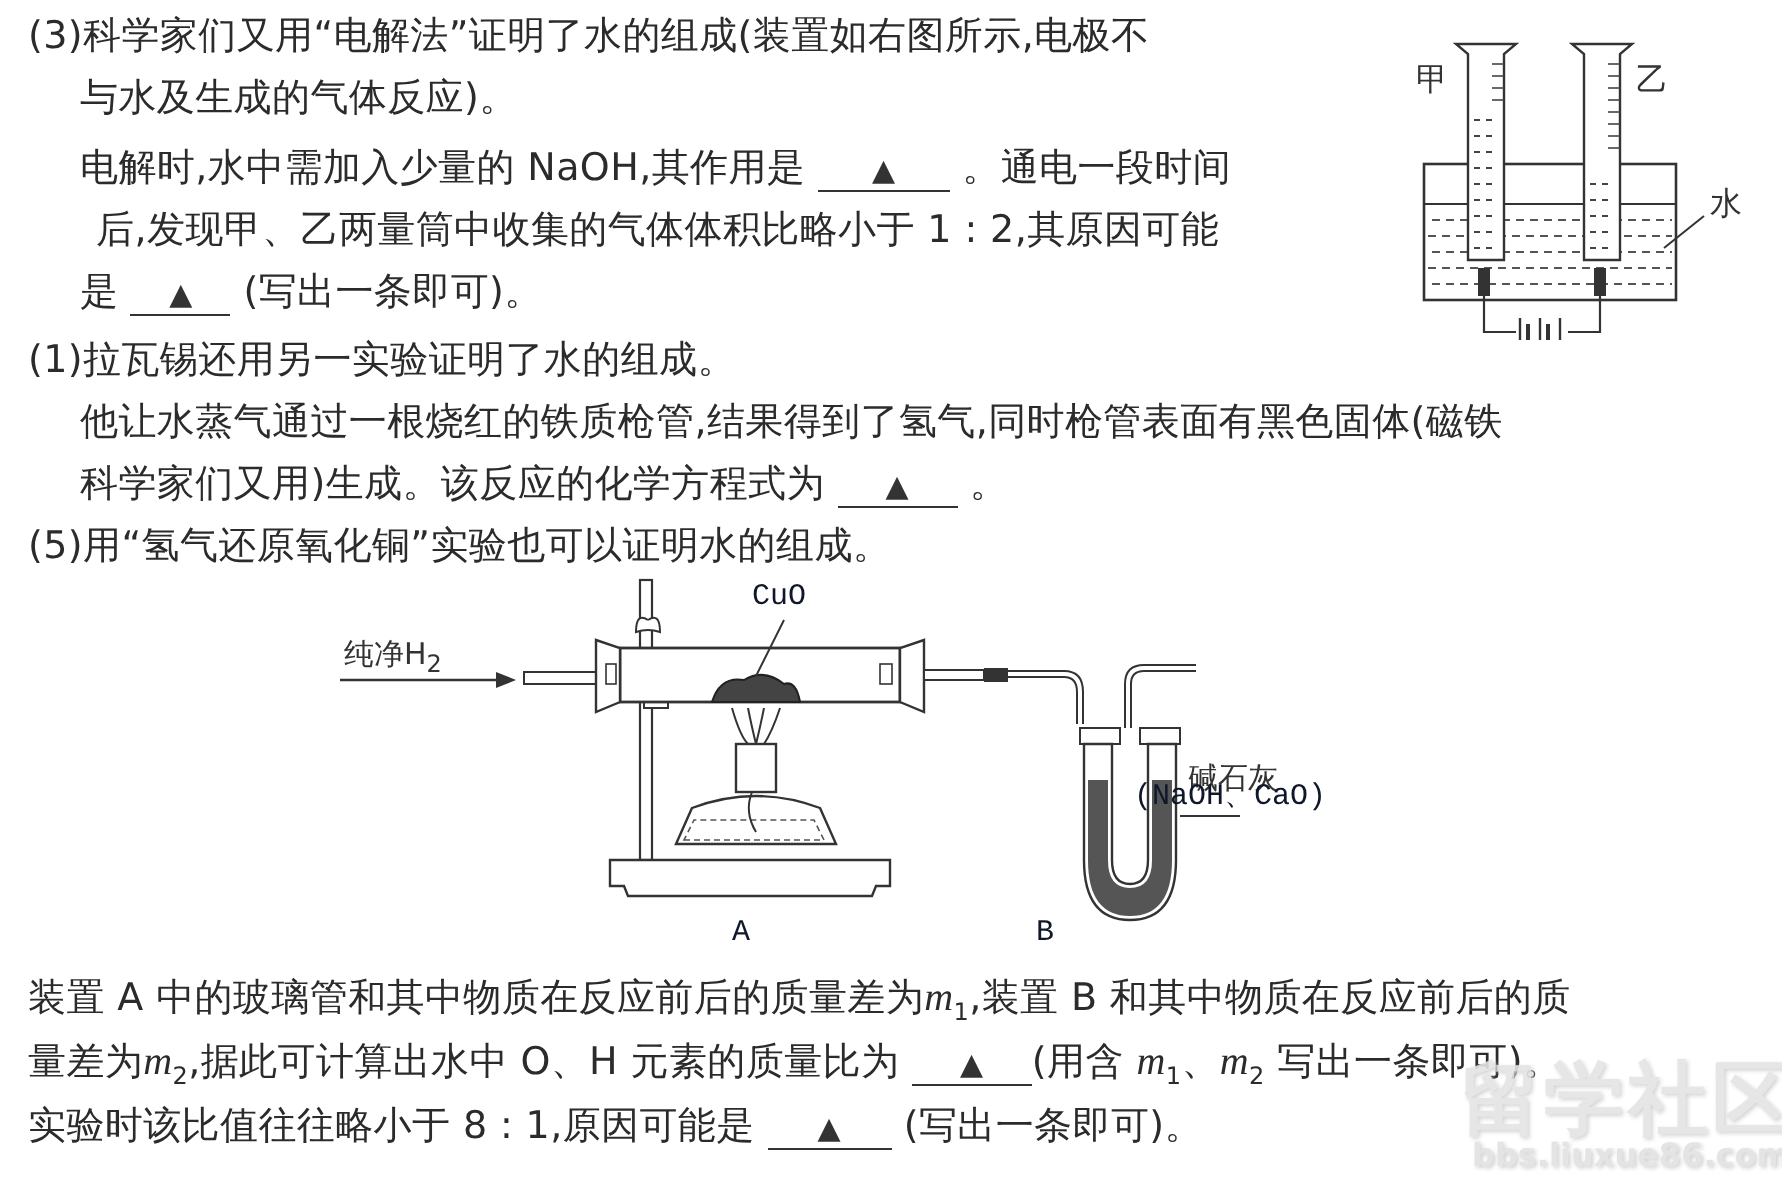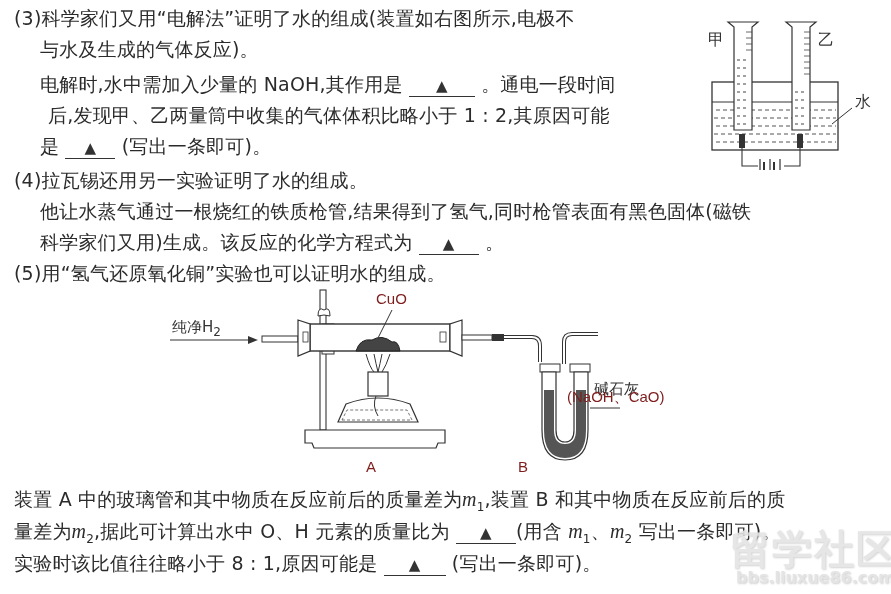--- a/index.html
+++ b/index.html
@@ -14,21 +14,21 @@
     font-family: "DejaVu Sans", "Liberation Sans", sans-serif;
     color: #2b2b2b;
   }
   .blank {
     display: inline-block; border-bottom: 1.2px solid #333; text-align: center;
     line-height: 20px; vertical-align: baseline;
   }
   .tri { font-size: 15px; color: #333; }
   .it { font-style: italic; font-family: "Liberation Serif", serif; font-size: 20px; }
   sub { font-size: 12px; }
-  .lbl { position: absolute; font-size: 15px; font-family: Liberation Sans, sans-serif; color: #7f1d1d; white-space: nowrap; }
+  .lbl { position: absolute; font-size: 15px; font-family: Liberation Mono, monospace; color: #0f172a; white-space: nowrap; }
   .lblcn { position: absolute; font-size: 16px; font-family: "DejaVu Sans", sans-serif; color: #333; white-space: nowrap; }
   svg { position: absolute; }
   .wm {
     position: absolute; color: #e4e4e4; font-weight: bold;
     font-family: "DejaVu Sans", sans-serif; white-space: nowrap;
     text-shadow: 1px 1px 2px #cfcfcf;
   }
 </style>
 </head>
 <body>
@@ -107,21 +107,21 @@
     <line x1="74" y1="152" x2="74" y2="160" stroke="#333" stroke-width="2"></line>
     <line x1="80" y1="149" x2="80" y2="163" stroke="#333" stroke-width="1.2"></line>
 
     <line x1="132" y1="114" x2="152" y2="98" stroke="#333" stroke-width="1"></line>
   </svg>
   <div class="lblcn" style="left:708px;top:30px;">甲</div>
   <div class="lblcn" style="left:818px;top:30px;">乙</div>
   <div class="lblcn" style="left:855px;top:92px;">水</div>
 </div>
 
-<div class="line" style="left:14px;top:168px;">(4)拉瓦锡还用另一实验证明了水的组成。</div>
+<div class="line" style="left:14px;top:168px;">(1)拉瓦锡还用另一实验证明了水的组成。</div>
 <div class="line" style="left:40px;top:199px;">他让水蒸气通过一根烧红的铁质枪管,结果得到了氢气,同时枪管表面有黑色固体(磁铁</div>
 <div class="line" style="left:40px;top:230px;">
   <span>科学家们又用)生成。该反应的化学方程式为</span>
   <span class="blank" style="width:60px;"><span class="tri">▲</span></span>
   <span>。</span>
 </div>
 
 <div class="line" style="left:14px;top:261px;">(5)用“氢气还原氧化铜”实验也可以证明水的组成。</div>
 
 <div>

